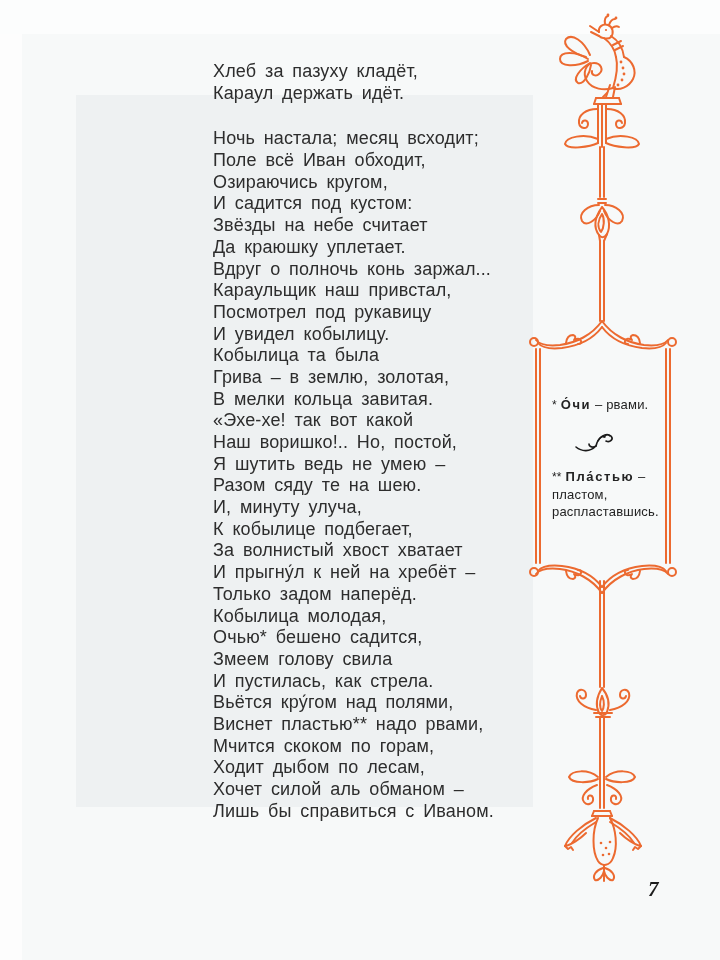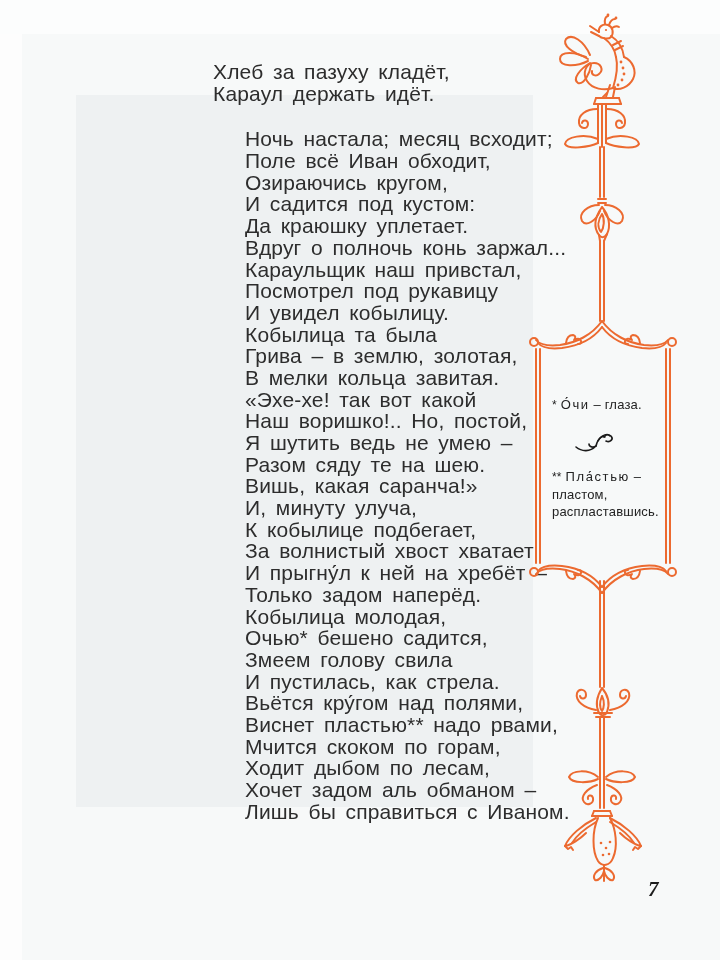--- a/index.html
+++ b/index.html
@@ -6,31 +6,31 @@
   body{
     width:720px;height:960px;position:relative;overflow:hidden;
     background:#f7f9f9;
     font-family:"Liberation Sans",sans-serif;
   }
   .edge-left{position:absolute;left:0;top:0;width:22px;height:960px;background:#fdfdfd;}
   .edge-top{position:absolute;left:0;top:0;width:720px;height:34px;background:#fcfdfd;}
   .scan-tint{position:absolute;left:76px;top:95px;width:457px;height:712px;background:#eef1f2;}
   .poem{
     position:absolute;left:213px;top:61px;
-    font-size:21px;color:#2d2d2d;
+    font-size:18px;color:#2d2d2d;
     letter-spacing:0.15px;word-spacing:3.6px;
   }
-  .stanza-2{margin-top:24px;margin-left:32px;}
+  .stanza-2{margin-top:24px;}
   .poem-line{height:21.7px;line-height:21.7px;white-space:nowrap;}
   .ornament-svg{position:absolute;left:520px;top:5px;}
   .footnote-panel{
     position:absolute;left:552px;top:396px;width:114px;
     font-size:13px;line-height:17px;color:#232323;letter-spacing:0.2px;
   }
-  .fn-term{font-weight:normal;letter-spacing:1.6px;}
+  .fn-term{font-weight:bold;letter-spacing:1.6px;}
   .fn-marker{font-size:12px;}
   .fn-divider{margin:15px 0 13px 22px;display:block;}
   .page-number{
     position:absolute;left:648px;top:877px;
     font-family:"Liberation Serif",serif;font-style:italic;font-weight:bold;
     font-size:21px;color:#1d1d1d;
   }
 </style>
 </head>
 <body>
@@ -42,47 +42,47 @@
 <div class="poem">
   <div class="stanza">
       <div class="poem-line">Хлеб за пазуху кладёт,</div>
       <div class="poem-line">Караул держать идёт.</div>
     </div>
   <div class="stanza stanza-2">
       <div class="poem-line">Ночь настала; месяц всходит;</div>
       <div class="poem-line">Поле всё Иван обходит,</div>
       <div class="poem-line">Озираючись кругом,</div>
       <div class="poem-line">И садится под кустом:</div>
+      <div class="poem-line">Звёзды на небе считает</div>
       <div class="poem-line">Да краюшку уплетает.</div>
       <div class="poem-line">Вдруг о полночь конь заржал...</div>
       <div class="poem-line">Караульщик наш привстал,</div>
       <div class="poem-line">Посмотрел под рукавицу</div>
       <div class="poem-line">И увидел кобылицу.</div>
       <div class="poem-line">Кобылица та была</div>
       <div class="poem-line">Грива – в землю, золотая,</div>
       <div class="poem-line">В мелки кольца завитая.</div>
       <div class="poem-line">«Эхе-хе! так вот какой</div>
       <div class="poem-line">Наш воришко!.. Но, постой,</div>
       <div class="poem-line">Я шутить ведь не умею –</div>
       <div class="poem-line">Разом сяду те на шею.</div>
-      <div class="poem-line">Вишь, какая саранча!»</div>
       <div class="poem-line">И, минуту улуча,</div>
       <div class="poem-line">К кобылице подбегает,</div>
       <div class="poem-line">За волнистый хвост хватает</div>
       <div class="poem-line">И прыгну́л к ней на хребёт –</div>
       <div class="poem-line">Только задом наперёд.</div>
       <div class="poem-line">Кобылица молодая,</div>
       <div class="poem-line">Очью* бешено садится,</div>
       <div class="poem-line">Змеем голову свила</div>
       <div class="poem-line">И пустилась, как стрела.</div>
       <div class="poem-line">Вьётся кру́гом над полями,</div>
       <div class="poem-line">Виснет пластью** надо рвами,</div>
       <div class="poem-line">Мчится скоком по горам,</div>
       <div class="poem-line">Ходит дыбом по лесам,</div>
-      <div class="poem-line">Хочет задом аль обманом –</div>
+      <div class="poem-line">Хочет силой аль обманом –</div>
       <div class="poem-line">Лишь бы справиться с Иваном.</div>
     </div>
 </div>
 
 <svg class="ornament-svg" width="200" height="880" viewBox="0 0 200 880" fill="none" stroke="#ec6a30" stroke-width="2" stroke-linecap="round" stroke-linejoin="round">
   <g>
 
     <path d="M85,19 q-1,-7 3,-8"></path>
       <circle cx="88" cy="10" r="1.4" fill="#ec6a30" stroke="none"></circle>
     <path d="M89,20 q2,-6 6,-6"></path>
@@ -208,21 +208,21 @@
     <path d="M84,860 L84,876"></path>
     <path d="M83,863 C76,865 72,871 75,875 C79,876 83,871 84,866"></path>
     <path d="M85,863 C92,865 96,871 93,875 C89,876 85,871 84,866"></path>
   </g>
 </svg>
 
 <div class="footnote-panel">
   <div>
     <span class="fn-marker">*</span>
     <span class="fn-term">О́чи</span>
-    <span>– глаза.</span>
+    <span>– рвами.</span>
   </div>
   <svg class="fn-divider" width="44" height="26" viewBox="0 0 44 26" fill="none" stroke="#1b1b1b" stroke-width="1.6" stroke-linecap="round" stroke-linejoin="round">
     <path d="M2,18 C8,23 16,23 22,17 C19,19 15,18 15,15"></path>
     <path d="M22,17 C24,8 32,3 37,7 C40,10 36,14 32,12"></path>
     <path d="M24,12 q3,-6 7,-4"></path>
     <path d="M30,8 q3,-4 6,-1"></path>
   </svg>
   <div>
     <span class="fn-marker">**</span>
     <span class="fn-term">Пла́стью</span>

